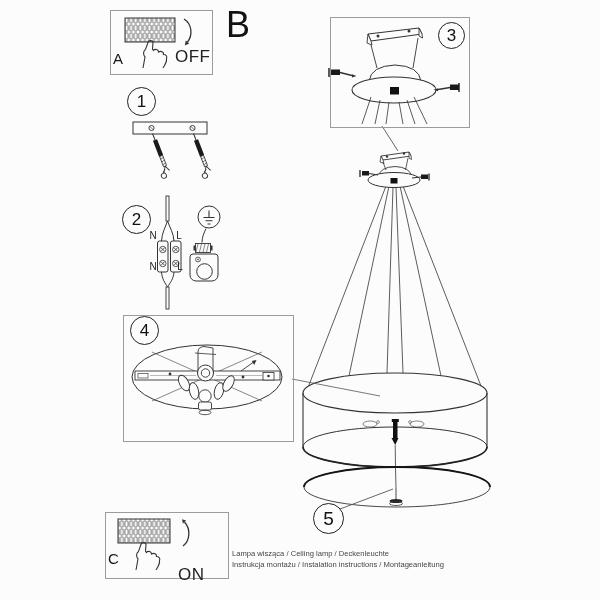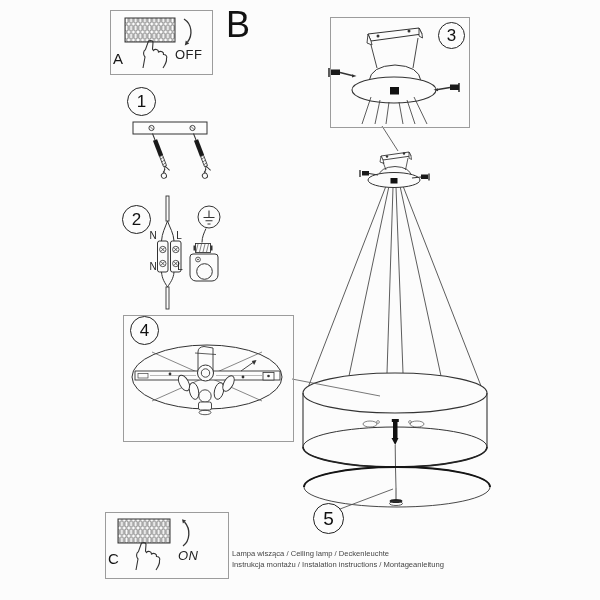--- a/index.html
+++ b/index.html
@@ -10,21 +10,21 @@
   }
   svg.art{position:absolute;left:0;top:0;width:600px;height:600px;}
   .box{position:absolute;border:1px solid #9c9c9c;background:transparent;}
   .badge{
     position:absolute;border:1.4px solid #222;border-radius:50%;
     display:flex;align-items:center;justify-content:center;
     font-size:17px;color:#111;line-height:1;background:transparent;
   }
   .lbl{position:absolute;line-height:1;color:#181818;}
   .letter-b{position:absolute;left:226px;top:4px;font-size:36px;color:#121212;}
-  .state-lbl{font-size:13px;letter-spacing:0.5px;color:#222;}
+  .state-lbl{font-size:17px;letter-spacing:0.5px;color:#222;}
   .panel-lbl{font-size:15px;color:#161616;}
   .wire-lbl{position:absolute;font-size:10px;width:10px;text-align:center;color:#222;}
   .footer{
     position:absolute;left:232px;top:548px;font-size:7.6px;line-height:11.4px;
     color:#454545;white-space:nowrap;
   }
 </style>
 </head>
 <body>
 
@@ -229,21 +229,21 @@
 
   <div class="badge" style="left:127px;top:87px;width:27px;height:27px;">1</div>
   <div class="badge" style="left:122px;top:205px;width:27px;height:27px;">2</div>
   <div class="badge" style="left:438px;top:22px;width:25px;height:25px;">3</div>
   <div class="badge" style="left:130px;top:316px;width:27px;height:27px;">4</div>
   <div class="badge" style="left:313px;top:503px;width:29px;height:29px;font-size:19px;">5</div>
 
   <span class="lbl panel-lbl" style="left:113px;top:51px;">A</span>
   <span class="lbl state-lbl" style="left:175px;top:48px;">OFF</span>
   <span class="lbl panel-lbl" style="left:108px;top:551px;">C</span>
-  <span class="lbl state-lbl" style="left:178px;top:549px;font-style:italic;">ON</span>
+  <span class="lbl state-lbl" style="left:178px;top:566px;">ON</span>
 
   <span class="wire-lbl" style="left:148px;top:230px;">N</span>
   <span class="wire-lbl" style="left:174px;top:230px;">L</span>
   <span class="wire-lbl" style="left:148px;top:261px;">N</span>
   <span class="wire-lbl" style="left:175px;top:261px;">L</span>
 
   <div class="footer">
     <div>Lampa wisząca / Ceiling lamp / Deckenleuchte</div>
     <div>Instrukcja montażu / Instalation instructions / Montageanleitung</div>
   </div>

